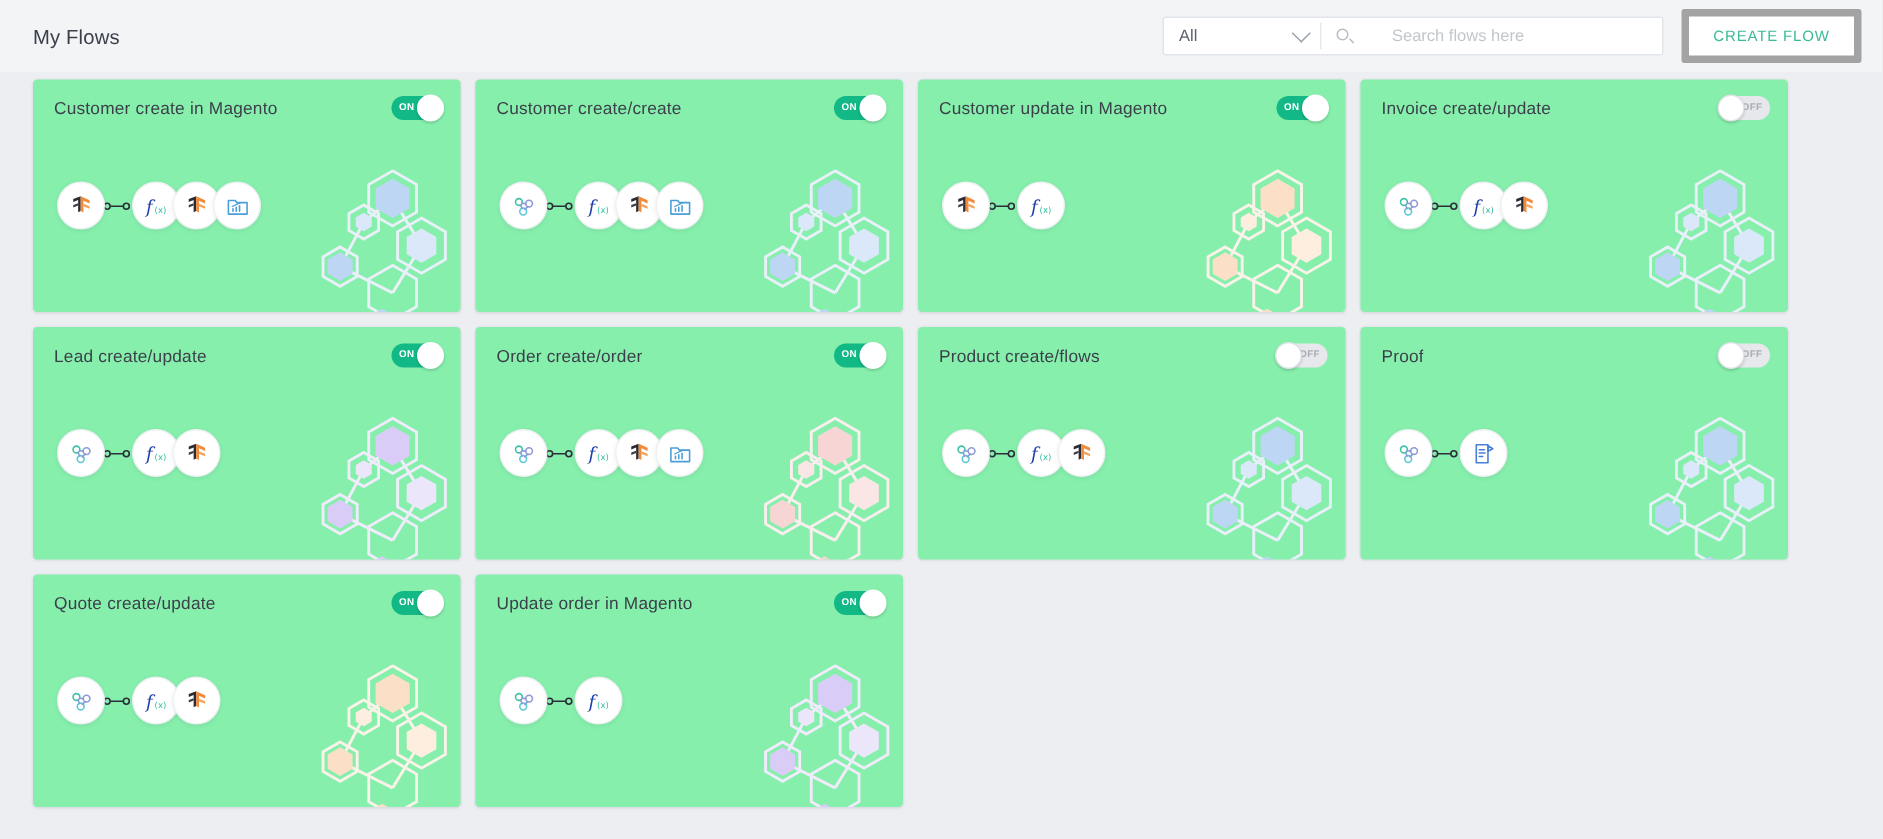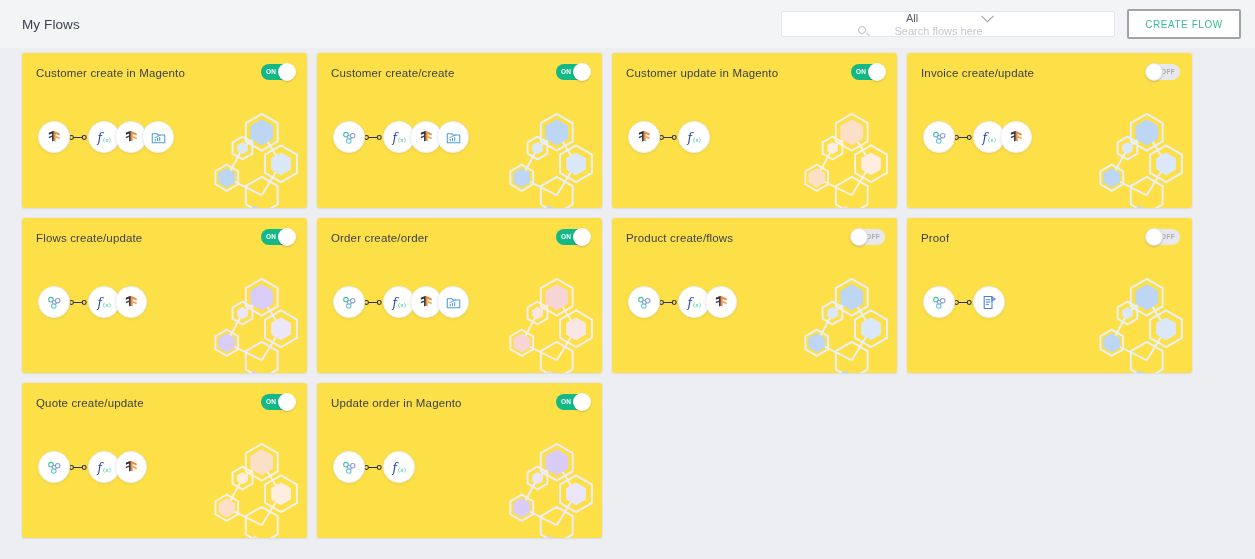--- a/index.html
+++ b/index.html
@@ -26,21 +26,20 @@
   .header-right{
     margin-left:auto;display:flex;align-items:center;
   }
   .searchbar{
     display:flex;align-items:center;
     height:26px;background:#ffffff;
     border:1px solid #e2e5e9;
     border-radius:2px;
     width:334px;
     box-sizing:border-box;
-    flex-direction:column;
   }
   .filter-select{
     position:relative;
     width:104px;height:100%;
     display:flex;align-items:center;
     padding-left:10px;
     box-sizing:border-box;
     font-size:11px;color:#5a5f6b;
     cursor:pointer;
   }
@@ -70,42 +69,42 @@
   .search-input{
     border:0;outline:0;background:transparent;
     font-family:"Liberation Sans", sans-serif;
     font-size:11px;color:#3b3f4a;width:100%;
   }
   .search-input::placeholder{color:#c2c6cd;}
   .create-btn{
     margin-left:12px;
     height:26px;min-width:88px;padding:0 11px;
     background:#ffffff;
-    border:2px solid #a3a3a3;
+    border:5px solid #a3a3a3;
     border-radius:2px;
     color:#3cb999;
     font-size:10px;letter-spacing:.55px;
     font-family:"Liberation Sans", sans-serif;
     display:flex;align-items:center;justify-content:center;
     cursor:pointer;
   }
 
   
   .grid{
     position:absolute;left:22px;top:48px;
     width:1212px;
     display:flex;flex-wrap:wrap;
     gap:10px 10px;
     padding-top:5px;
     box-sizing:border-box;
   }
   .card{
     position:relative;
     width:285px;height:155px;
-    background:#fde047;
+    background:#86efac;
     border-radius:3px;
     box-shadow:0 1px 2px rgba(60,70,90,.07), 0 0 0 1px rgba(225,228,233,.55);
     overflow:hidden;
     box-sizing:border-box;
   }
   .card-title{
     position:absolute;left:14px;top:14px;
     font-size:11.5px;color:#3b3f4a;letter-spacing:.15px;
     max-width:200px;white-space:nowrap;overflow:hidden;
   }
@@ -441,21 +440,21 @@
               <path d="M48.0 27.0 L59.3 33.5 L59.3 46.5 L48.0 53.0 L36.7 46.5 L36.7 33.5 Z"></path>
               <path d="M48 40 L70 22 M48 40 L30 74 M30 74 L70 94 M70 94 L92 58 M92 58 L70 22"></path>
             </g>
             <path d="M70.0 7.0 L83.0 14.5 L83.0 29.5 L70.0 37.0 L57.0 29.5 L57.0 14.5 Z" fill="#d9cdf7"></path>
             <path d="M30.0 63.0 L39.5 68.5 L39.5 79.5 L30.0 85.0 L20.5 79.5 L20.5 68.5 Z" fill="#d9cdf7"></path>
             <path d="M92.0 45.0 L103.3 51.5 L103.3 64.5 L92.0 71.0 L80.7 64.5 L80.7 51.5 Z" fill="#ece6fb"></path>
             <path d="M48.0 33.0 L54.1 36.5 L54.1 43.5 L48.0 47.0 L41.9 43.5 L41.9 36.5 Z" fill="#ece6fb"></path>
             <path d="M62.0 106.0 L67.2 109.0 L67.2 115.0 L62.0 118.0 L56.8 115.0 L56.8 109.0 Z" fill="#d9cdf7"></path>
           </svg>
         </div>
-        <div class="card-title">Flows create/update</div>
+        <div class="card-title">Lead create/update</div>
         <div class="toggle on">
           <span class="lbl">ON</span>
           <span class="knob"></span>
         </div>
         <div class="chain">
           <div class="node">
             <svg viewBox="0 0 24 24" width="17" height="17">
               <g fill="none" stroke-width="1.5" stroke-linecap="round">
                 <circle cx="7" cy="8" r="3.2" stroke="#3fc3a4"></circle>
                 <circle cx="16.5" cy="9.5" r="3.2" stroke="#8e9ad6"></circle>

